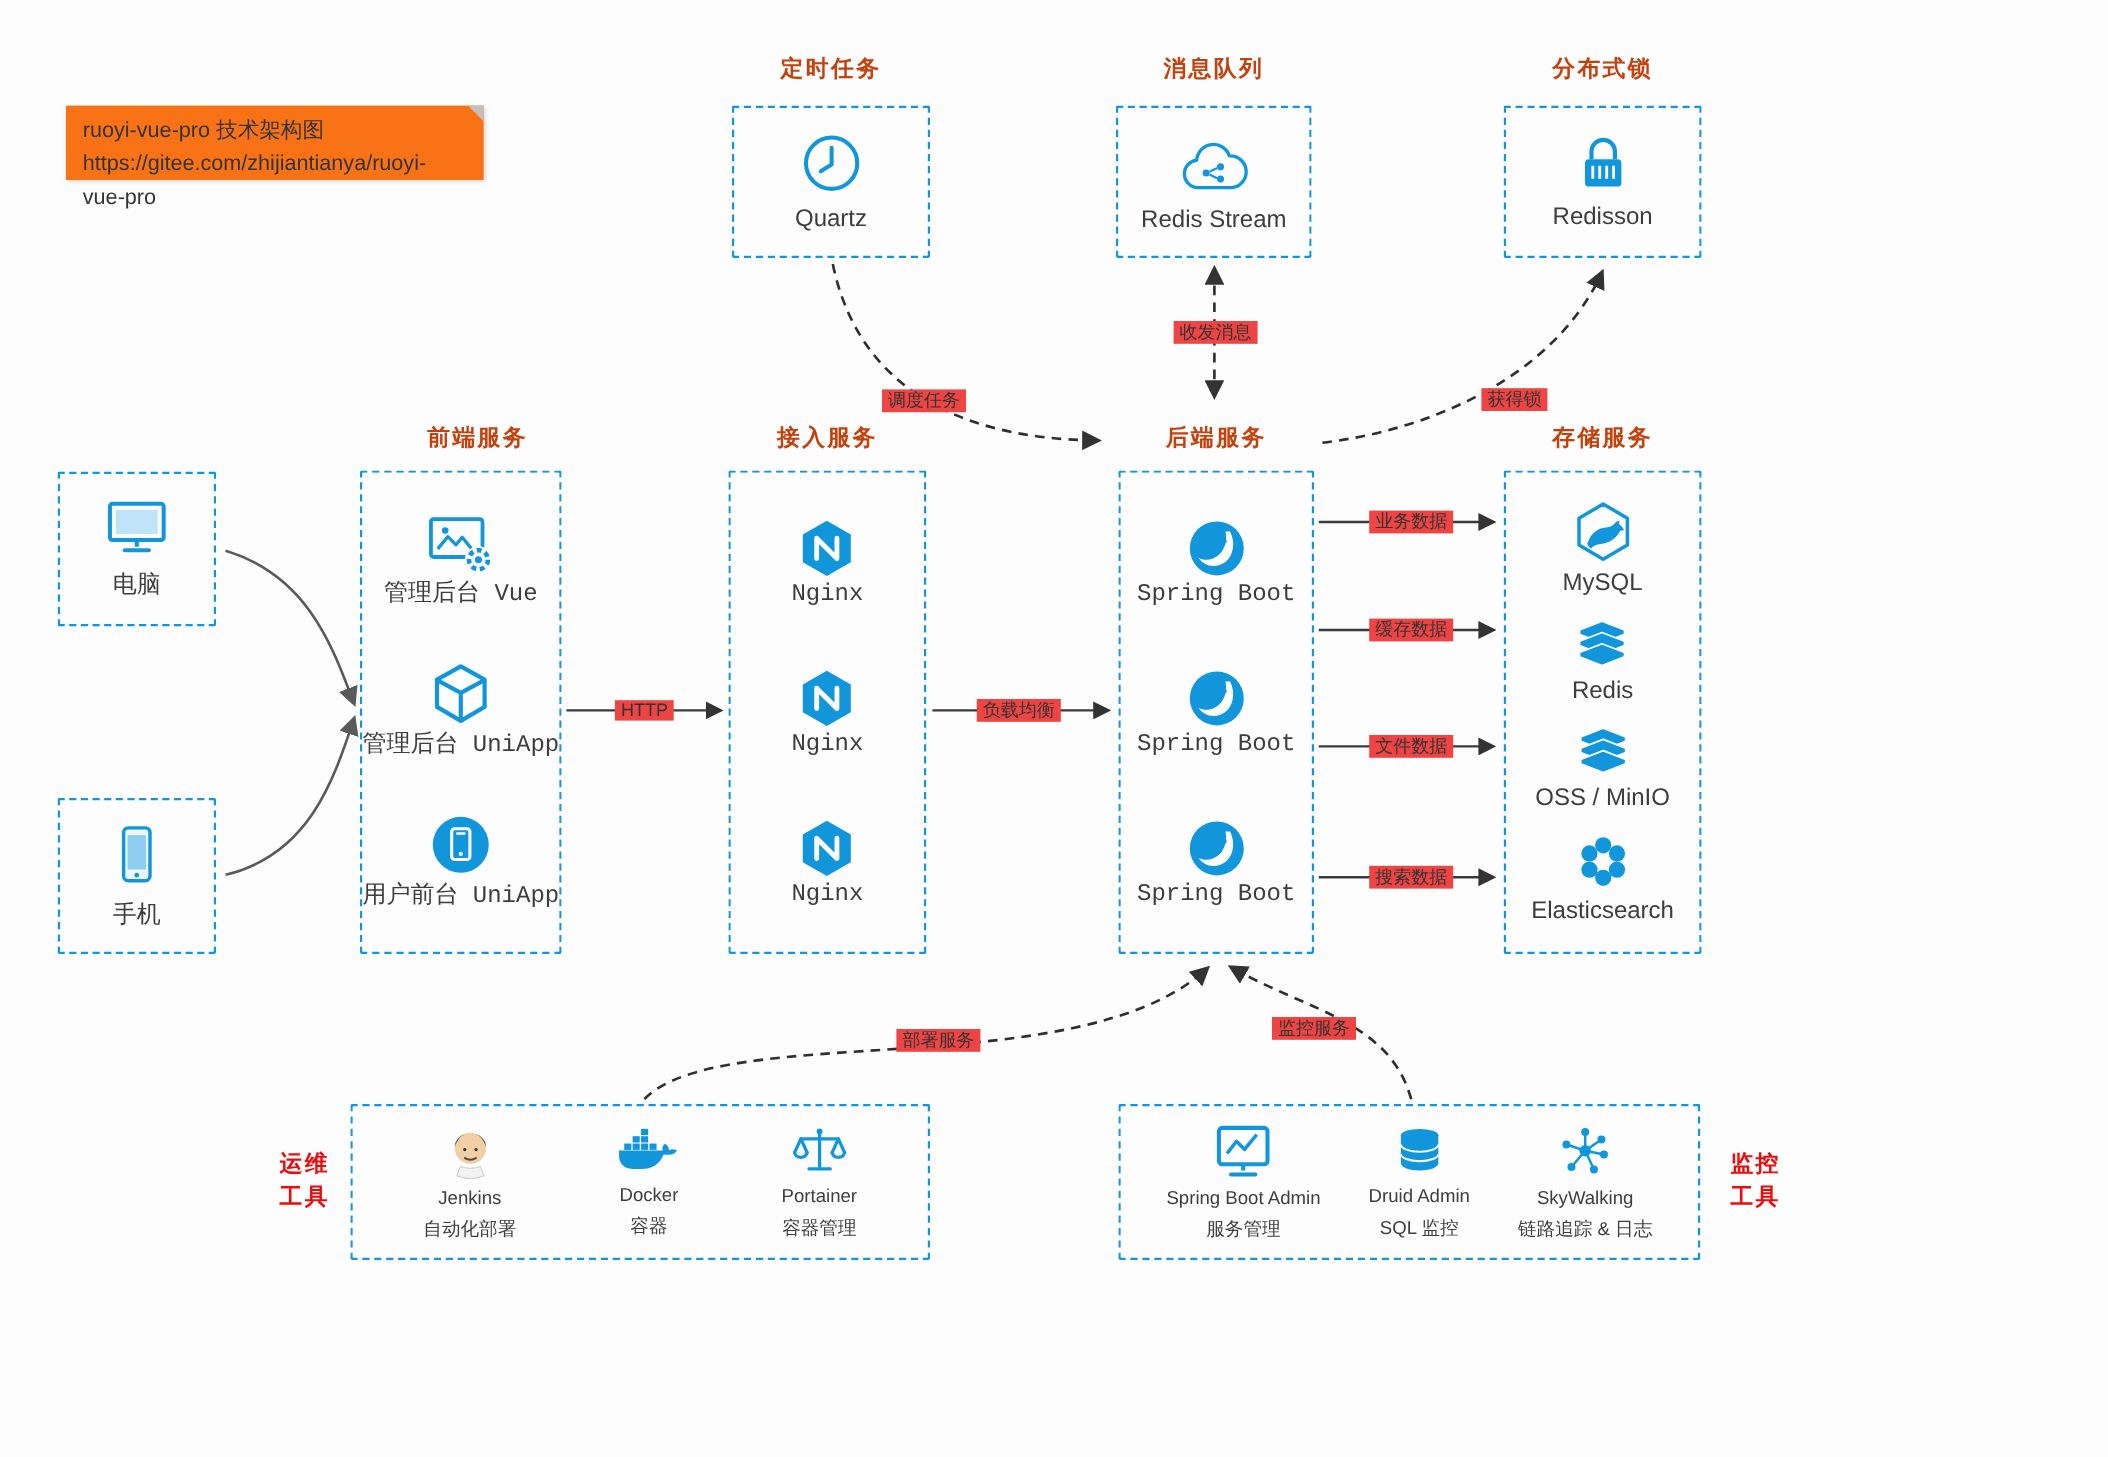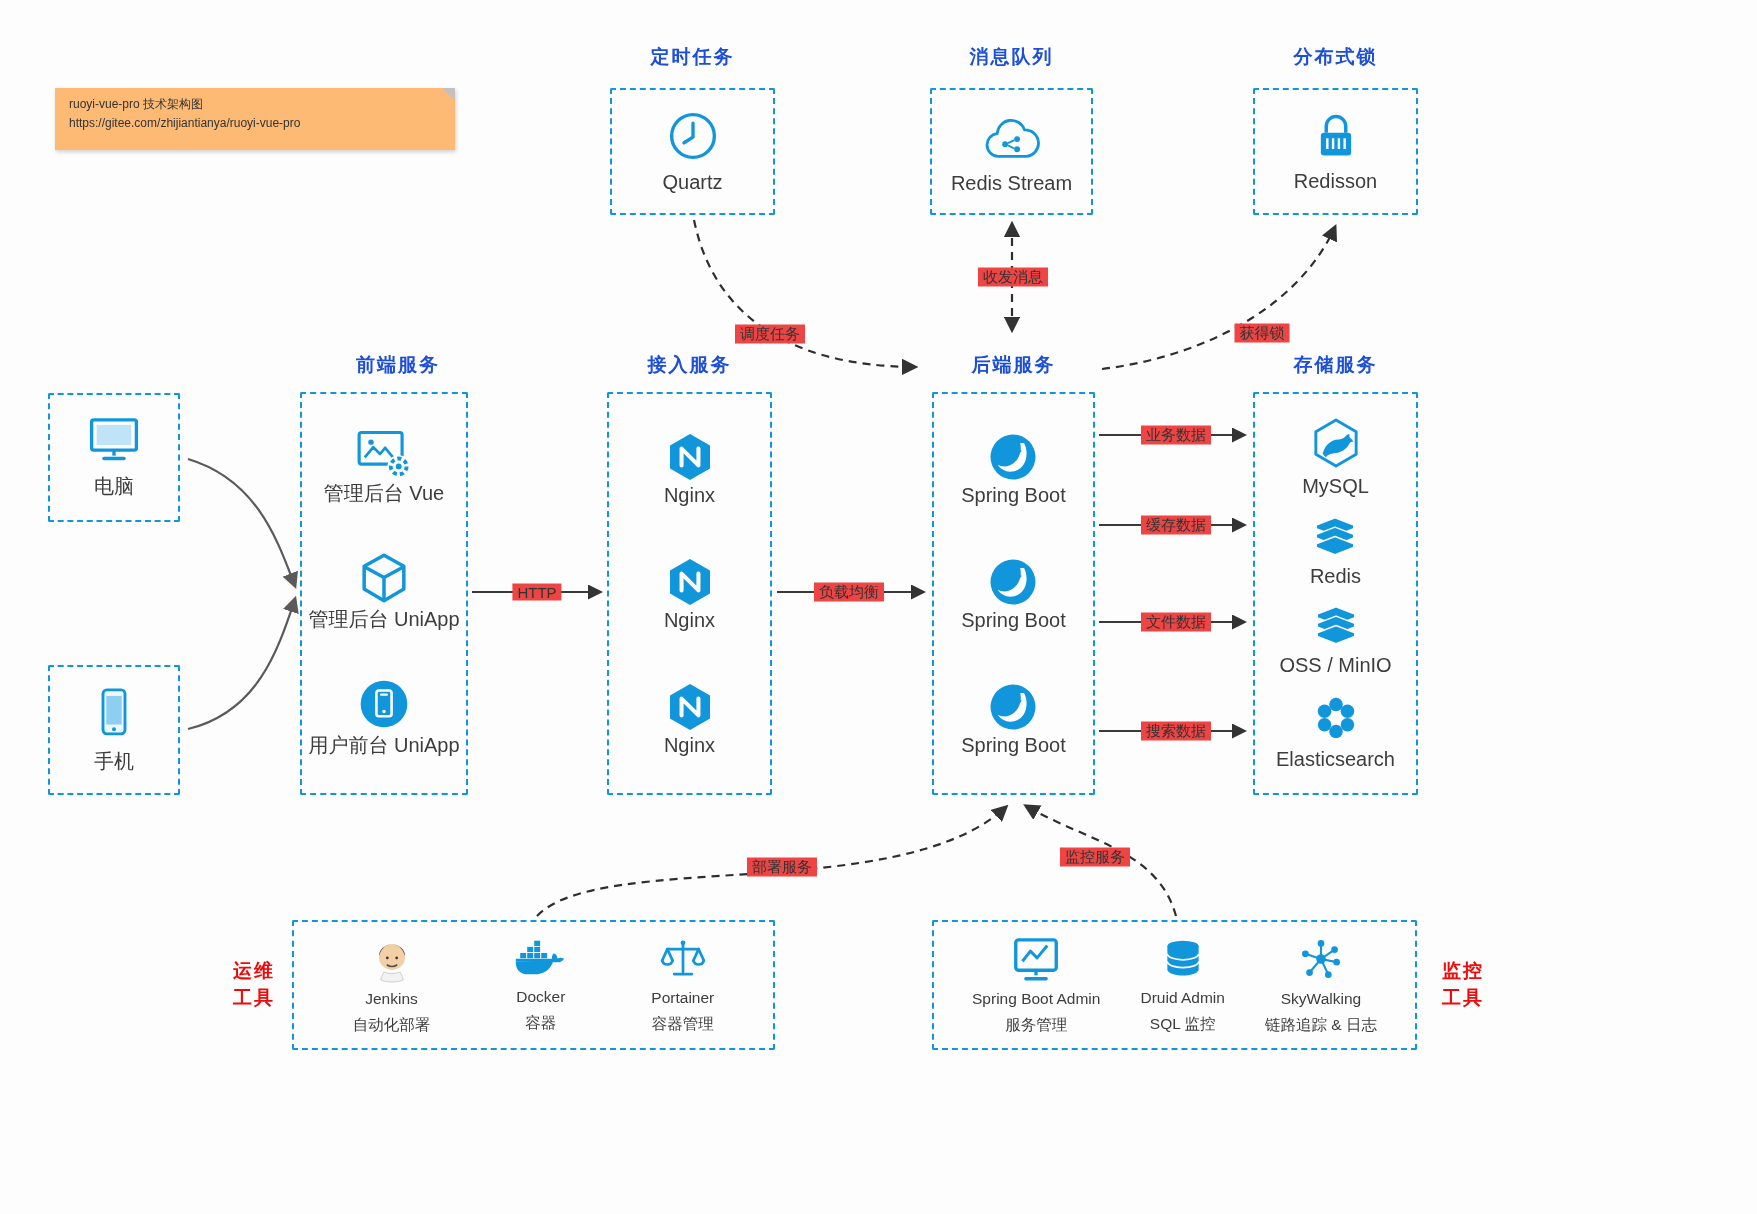--- a/index.html
+++ b/index.html
@@ -12,62 +12,62 @@
     color:#3d3d3d;
   }
   .dash-box {
     position:absolute;
     border:2px dashed #1296db;
     border-radius:2px;
     background:transparent;
   }
   .box-title {
     position:absolute;
-    color:#1d4ed8;
+    color:#c2410c;
     font-weight:700;
     font-size:19px;
     text-align:center;
     letter-spacing:2px;
     white-space:nowrap;
   }
   .side-label {
     position:absolute;
     color:#ee0a0a;
     font-weight:700;
     font-size:19px;
     text-align:center;
     line-height:1.4;
     letter-spacing:2px;
   }
   .top-box { display:flex; flex-direction:column; align-items:center; justify-content:center; gap:8px; }
   .client-box { display:flex; flex-direction:column; align-items:center; justify-content:center; gap:8px; }
   .svc-col { display:flex; flex-direction:column; align-items:center; justify-content:space-around; padding:12px 4px; }
-  .svc-item { display:flex; flex-direction:column; align-items:center; gap:0; }
+  .svc-item { display:flex; flex-direction:column; align-items:center; gap:0;font-family:Liberation Mono, monospace; }
   .svc-label { font-size:20px; color:#3d3d3d; white-space:nowrap; }
   .store-col { display:flex; flex-direction:column; align-items:center; justify-content:space-evenly; padding:6px 4px; }
   .store-item { display:flex; flex-direction:column; align-items:center; gap:5px; }
   .bottom-box { display:flex; align-items:center; justify-content:space-around; padding:0 18px; }
   .tool-item { display:flex; flex-direction:column; align-items:center; gap:4px; }
   .tool-text { font-size:15.5px; color:#3d3d3d; text-align:center; line-height:1.45; white-space:nowrap; }
   .edge-label {
     position:absolute;
     transform:translate(-50%,-50%);
     background:#ef4444;
     padding:0 5px;
     font-size:15px;
     color:#333;
     white-space:nowrap;
     z-index:5;
   }
   .note {
     position:absolute;
-    left:55px; top:88px; width:400px; height:62px;
-    background:#fdba74;
+    left:55px; top:88px; width:348px; height:62px;
+    background:#f97316;
     padding:7px 14px;
-    font-size:12px;
+    font-size:18px;
     color:#333;
     line-height:1.55;
     box-shadow:1px 2px 4px rgba(0,0,0,0.18);
     z-index:6;
   }
   .note-fold {
     position:absolute; right:0; top:0;
     width:0; height:0;
     border-top:13px solid #c4c0c0;
     border-left:13px solid transparent;

